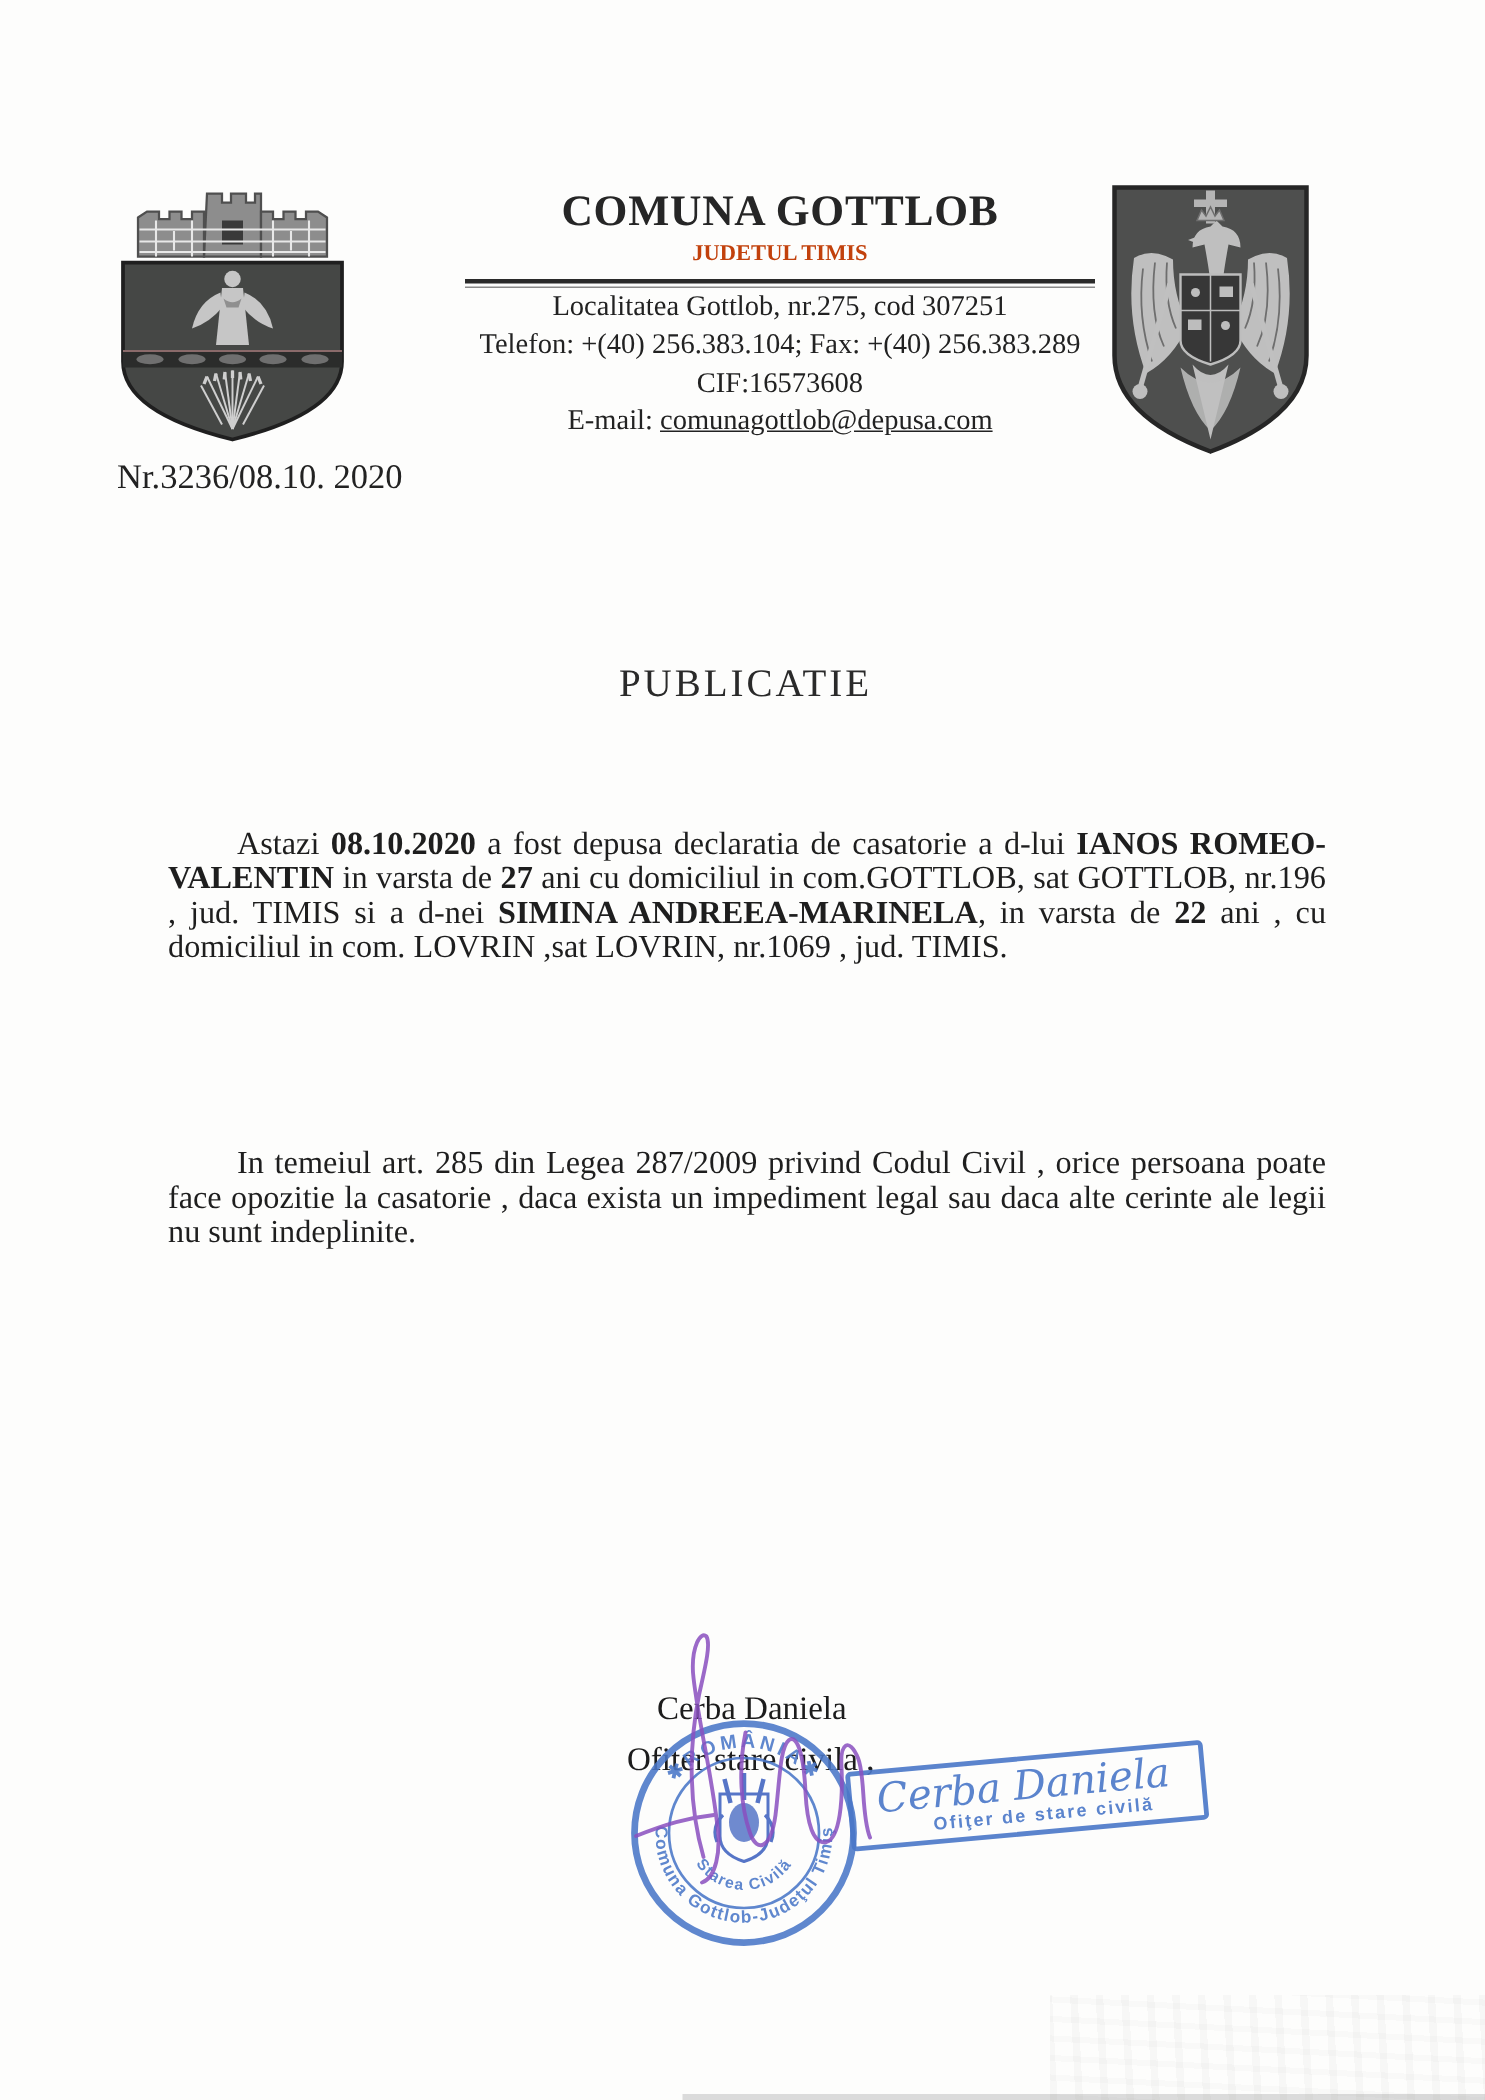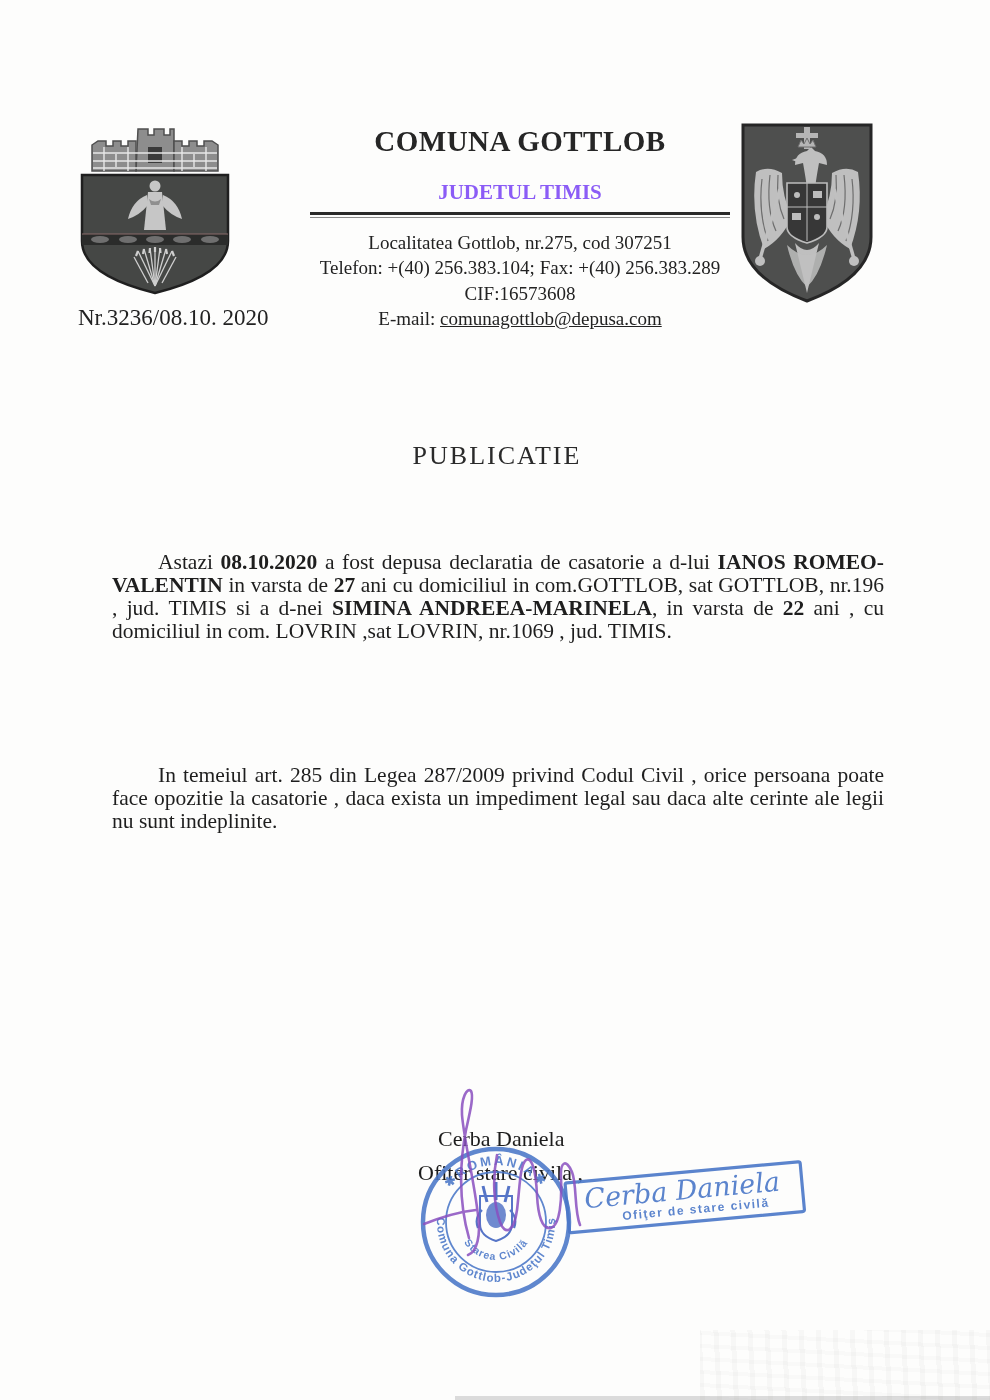--- a/index.html
+++ b/index.html
@@ -7,23 +7,23 @@
     position:relative; width:990px; height:1400px; margin:0 auto;
     background:#fdfdfc; overflow:hidden;
     font-family:"Liberation Serif","DejaVu Serif",serif;
     color:#1c1c1c;
   }
   .abs{position:absolute;}
 
   
   .hdr-block{left:310px; top:124px; width:420px; text-align:center; line-height:1.18;}
   .org-name{font-size:29px; font-weight:bold; letter-spacing:.5px; color:#262626;text-align:center;}
-  .county{font-size:21px; font-weight:bold; margin-top:22px; color:#8b5cf6;}
+  .county{font-size:15px; font-weight:bold; margin-top:3px; color:#c2410c;}
   .hdr-rule{margin-top:7px; height:2px; border-top:3px solid #2a2a2a; border-bottom:1px solid #8a8a8a;}
-  .hdr-info{margin-top:12px; font-size:19px; line-height:25.5px; color:#222;}
+  .hdr-info{margin-top:0; font-size:19px; line-height:25.5px; color:#222;}
   .ulink{text-decoration:underline;}
 
   .regnum{left:78px; top:305px; font-size:23px; color:#222;}
 
   .doc-title{left:0; top:441px; width:994px; text-align:center;
     font-size:26px; letter-spacing:2px; color:#2a2a2a;}
 
   .para{left:112px; width:772px; font-size:21.5px; line-height:23px;
     text-align:justify; text-indent:46px; color:#1e1e1e;}
   .p1{top:551px;} .p2{top:764px;} .p3{top:920px;}

